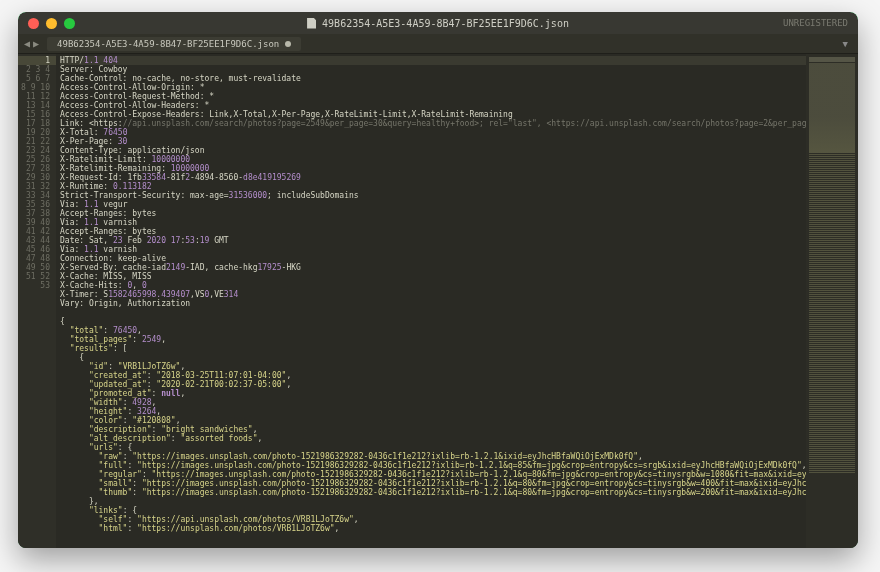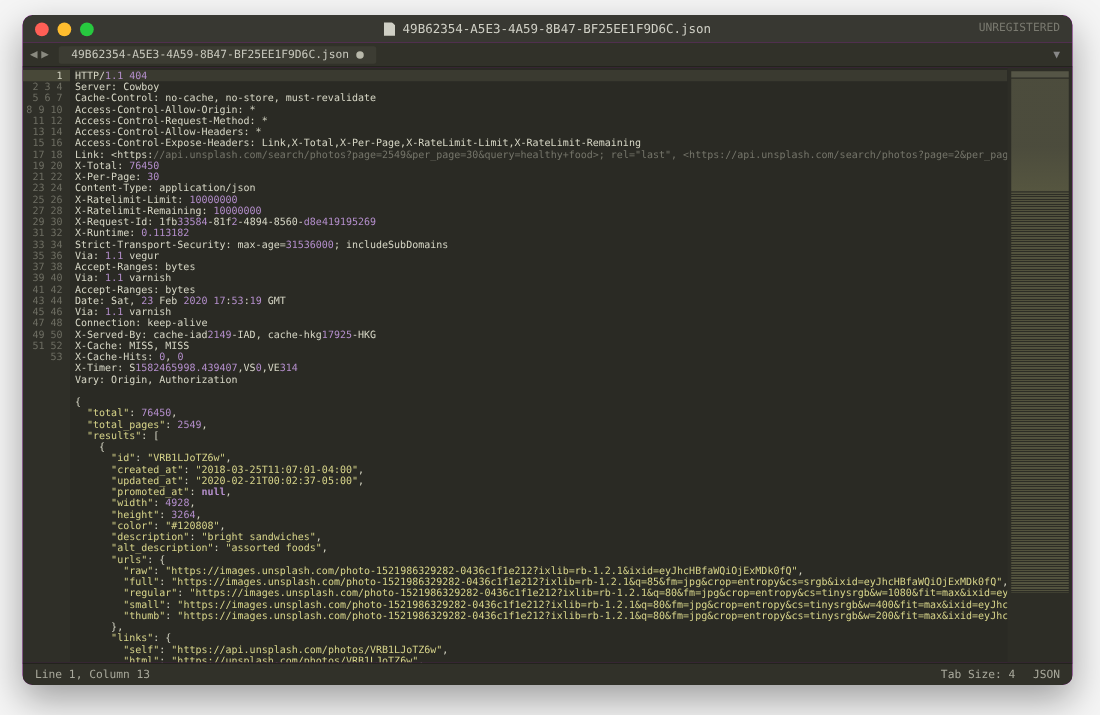--- a/index.html
+++ b/index.html
@@ -7,21 +7,21 @@
   background: #f5f5f5;
   font-family: "Menlo", "Consolas", monospace;
   width: 880px;
   height: 572px;
   overflow: hidden;
 }
 .window {
   position: absolute;
   top: 12px; left: 18px;
   width: 840px; height: 536px;
-  background: #a21caf;
+  background: #86efac;
   border-radius: 8px;
   box-shadow: 0 12px 30px rgba(0,0,0,0.35);
   display: flex;
   flex-direction: column;
   overflow: hidden;
   justify-content: flex-end;
 }
 .titlebar {
   height: 22px;
   background: #383832;
@@ -259,20 +259,13 @@
 <span class="prop">      "links"</span><span class="hdr">: {</span>
 <span class="prop">        "self"</span><span class="hdr">: </span><span class="str">"https://api.unsplash.com/photos/VRB1LJoTZ6w"</span><span class="hdr">,</span>
 <span class="prop">        "html"</span><span class="hdr">: </span><span class="str">"https://unsplash.com/photos/VRB1LJoTZ6w"</span><span class="hdr">,</span></div>
     <div class="minimap">
       <div style="height:5px;background:#555546;margin-bottom:1px;"></div>
       <div style="height:90px;background:linear-gradient(#65654f,#65654f 60%,#777755);opacity:.55;"></div>
       <div style="height:320px;background:repeating-linear-gradient(#777755,#777755 1px,#2d2d26 1px,#2d2d26 2px);opacity:.5;margin-top:1px;"></div>
     </div>
   </div>
 
-  <div class="statusbar">
-    <span>Line 1, Column 13</span>
-    <div class="right">
-      <span><span>Tab Size:</span> <span>4</span></span>
-      <span>JSON</span>
-    </div>
-  </div>
 </div>
 
 </body></html>

